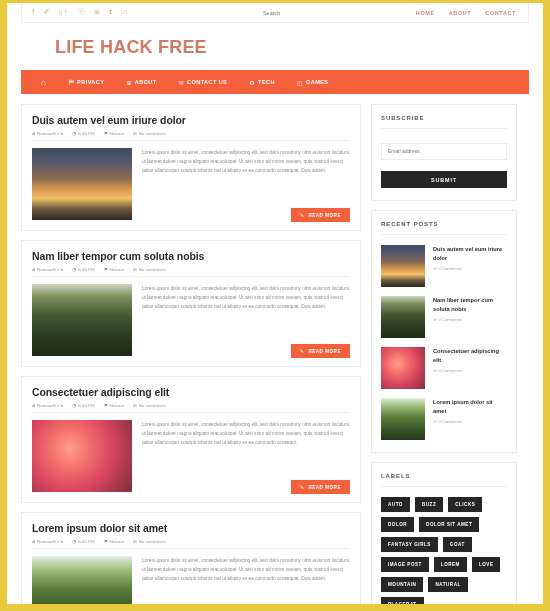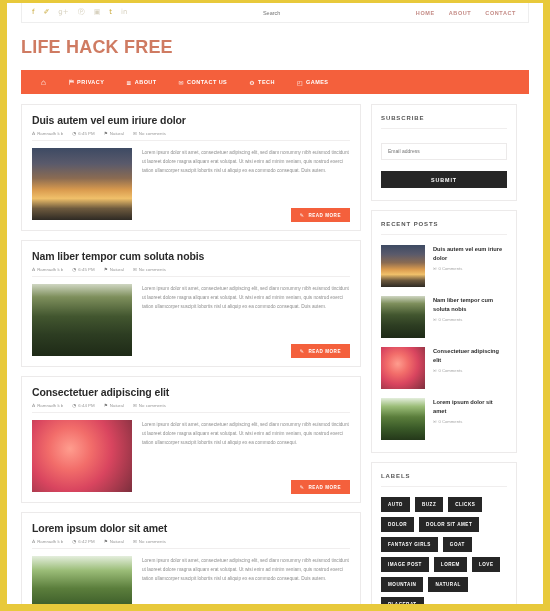--- a/index.html
+++ b/index.html
@@ -42,21 +42,21 @@
     color: #c48b86; text-decoration: none; font-size: 5.5px;
     letter-spacing: .6px; font-weight: bold;
   }
 
   
   .brand {
     padding: 14px 0 12px 14px;
   }
   .brand h1 {
     color: #cf7b62; font-size: 18px; font-weight: bold;
-    letter-spacing: .2px; font-family: "Liberation Sans", sans-serif;
+    letter-spacing: .2px; font-family: "Liberation Sans", sans-serif; margin-left: 34px;
   }
 
   
   .mainnav {
     margin: 0 14px;
     height: 24px;
     background: #f4603c;
     display: flex;
     align-items: center;
     padding-left: 8px;

